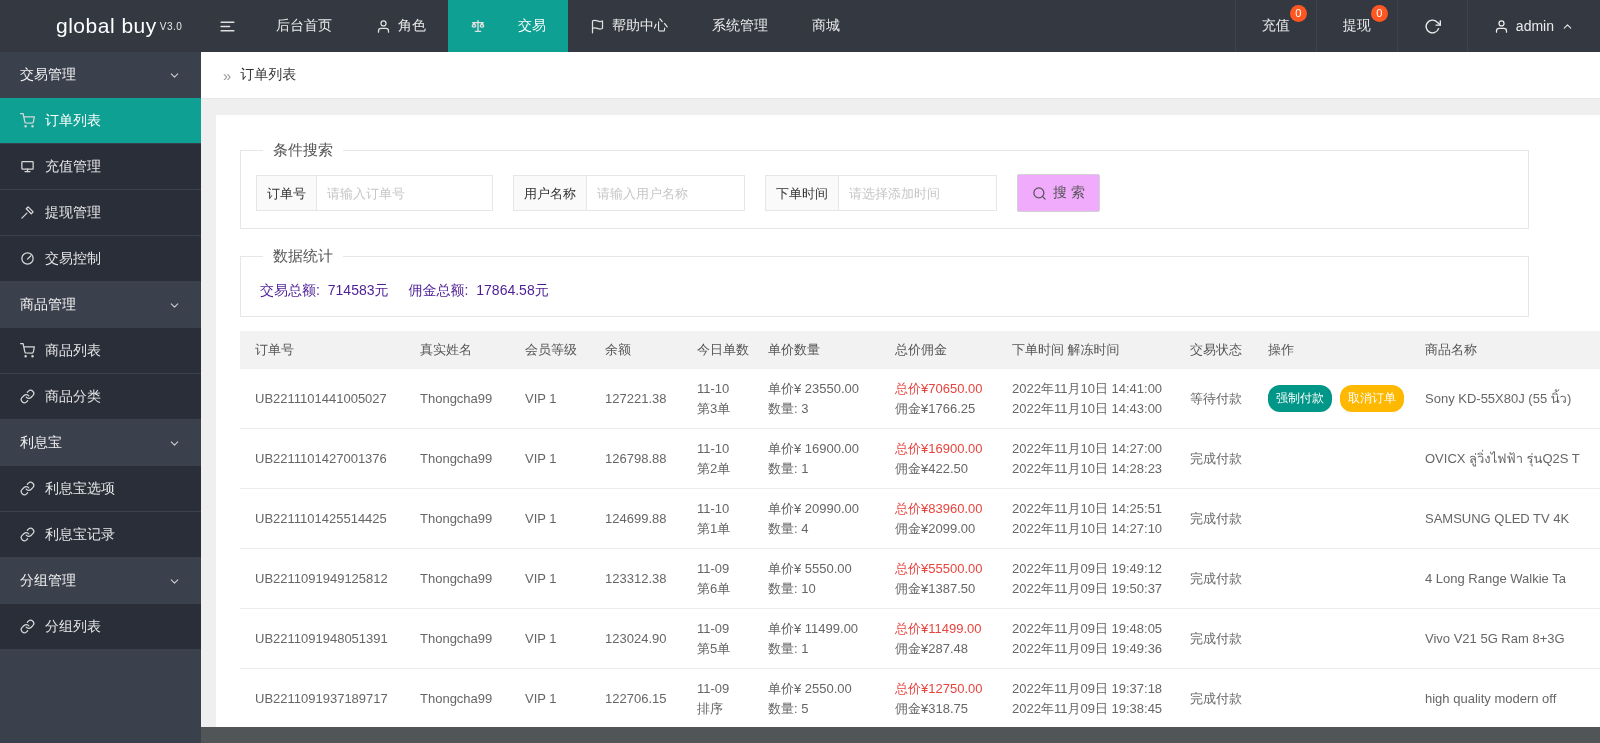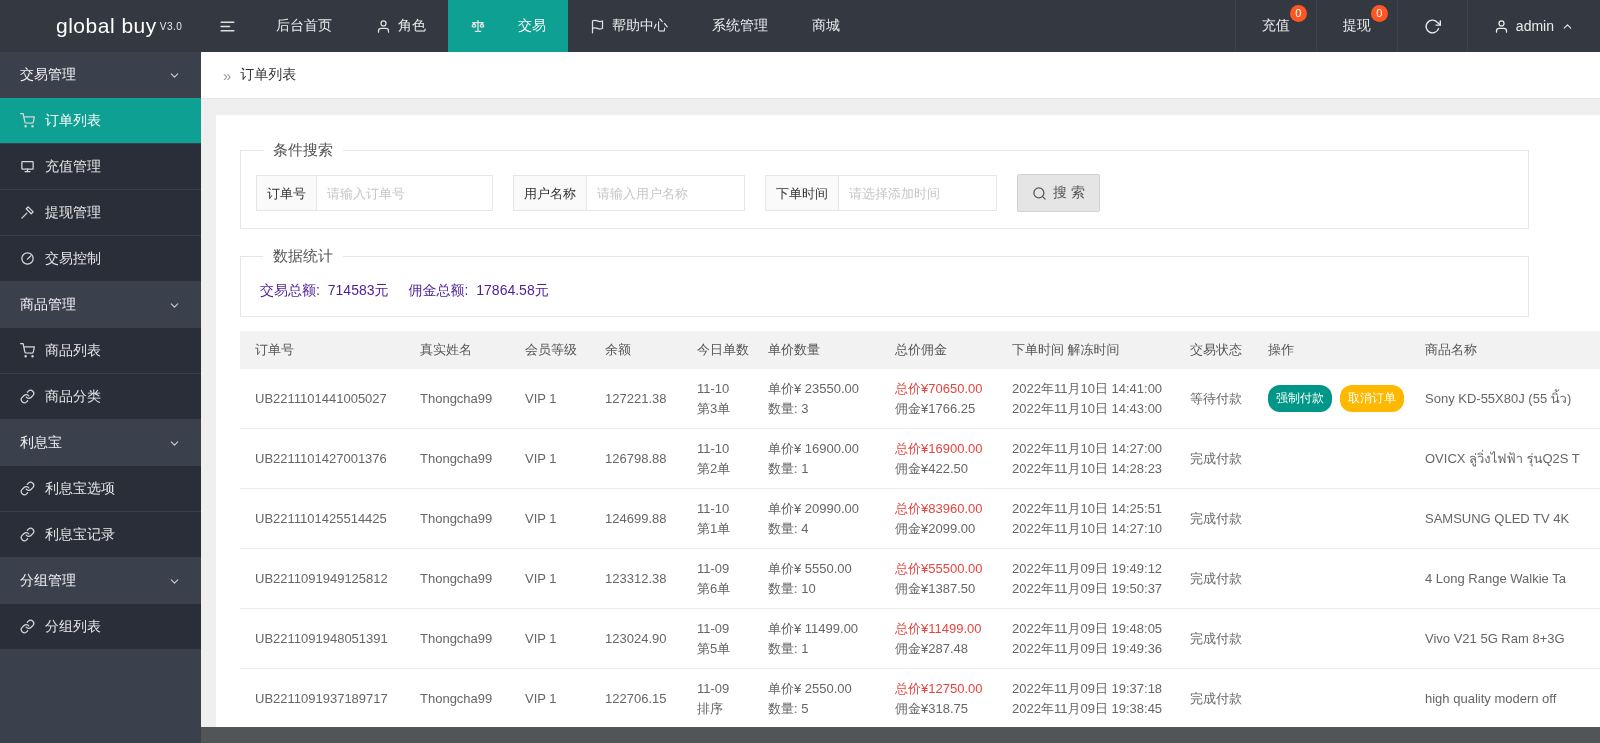--- a/index.html
+++ b/index.html
@@ -39,21 +39,21 @@
   .content{position:absolute;top:100px;left:201px;width:1399px;height:627px;box-sizing:border-box;padding:15px 0 0 15px;background:#efefef;overflow:hidden;}
   .card{background:#fff;width:1384px;height:612px;box-sizing:border-box;padding:26px 0 0 24px;overflow:hidden;}
   fieldset{border:1px solid #e6e6e6;margin:0;padding:0;width:1289px;box-sizing:border-box;}
   fieldset legend{margin-left:22px;padding:0 10px;font-size:15px;color:#555;}
   .search-row{display:flex;align-items:center;gap:20px;padding:14px 0 16px 15px;}
   .field-group{display:flex;}
   .field-label{border:1px solid #e6e6e6;background:#fafafa;height:36px;line-height:36px;padding:0 10px;font-size:13px;color:#333;white-space:nowrap;box-sizing:border-box;}
   .field-input{border:1px solid #e6e6e6;border-left:none;height:36px;width:158px;padding:0 10px;font-size:13px;color:#333;outline:none;box-sizing:border-box;background:#fff;}
   .field-input.wide{width:176px;}
   .field-input::placeholder{color:#c6c6c6;}
-  .search-btn{display:flex;align-items:center;gap:6px;height:38px;padding:13px 14px;background:#e5e5e5;border:1px solid #d2d2d2;border-radius:2px;font-size:14px;color:#555;cursor:pointer;}
+  .search-btn{display:flex;align-items:center;gap:6px;height:38px;padding:13px 14px;background:#f0abfc;border:1px solid #d2d2d2;border-radius:2px;font-size:14px;color:#555;cursor:pointer;}
   .stats-fieldset{margin-top:18px;}
   .stats-row{display:flex;gap:16px;padding:16px 0 16px 15px;font-size:14px;color:#4c1d95;}
   .stat-item span{margin-left:4px;}
 
   
   .table-wrap{margin-top:14px;width:1360px;overflow:hidden;}
   .thead,.trow{display:grid;grid-template-columns:165px 105px 80px 92px 71px 127px 117px 178px 78px 157px 300px;align-items:center;padding-left:15px;width:1700px;box-sizing:border-box;}
   .thead{background:#f2f2f2;height:38px;font-size:13px;color:#555;}
   .trow{min-height:60px;border-bottom:1px solid #ececec;font-size:13px;color:#666;}
   .trow .cell div{line-height:20px;}

